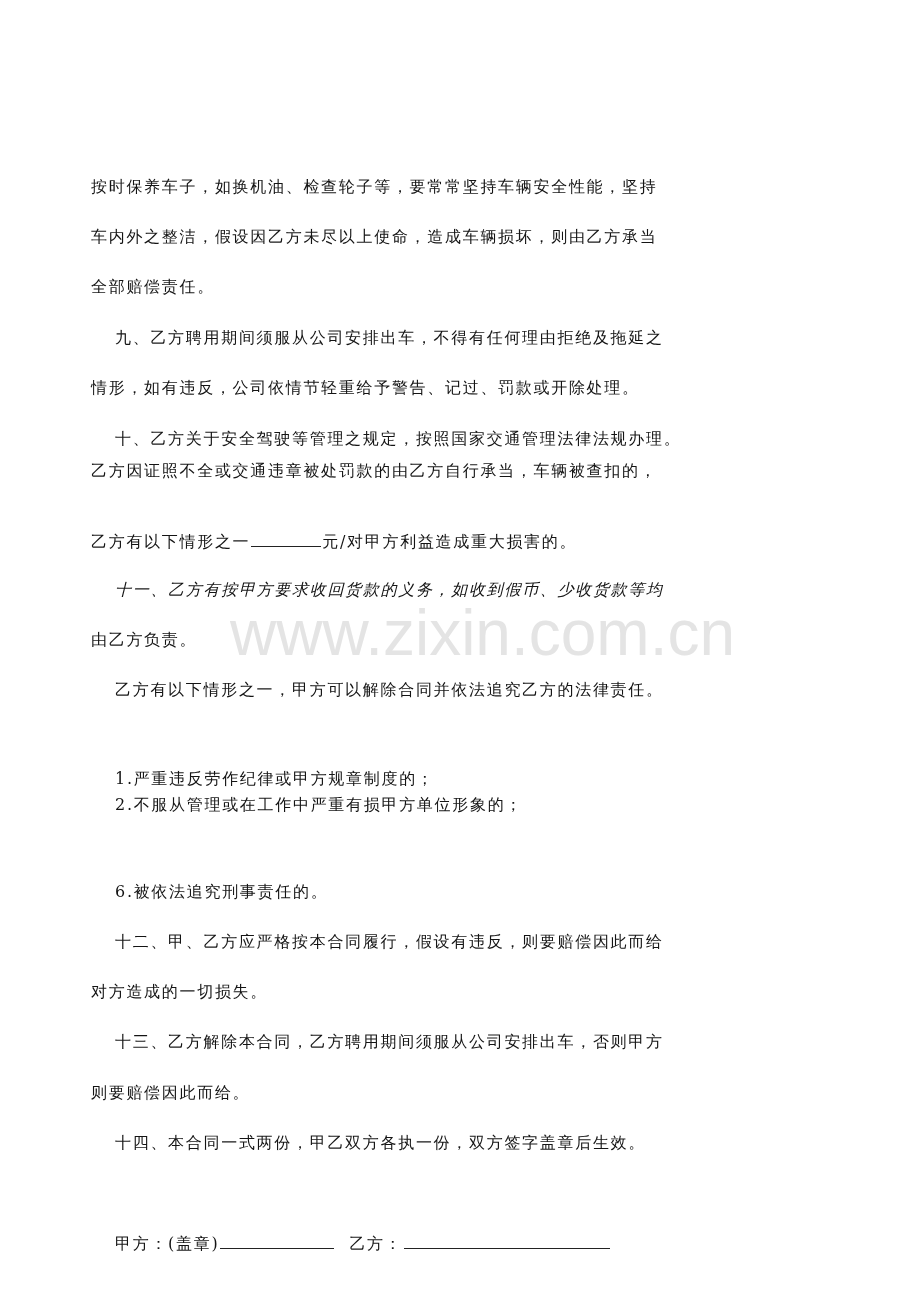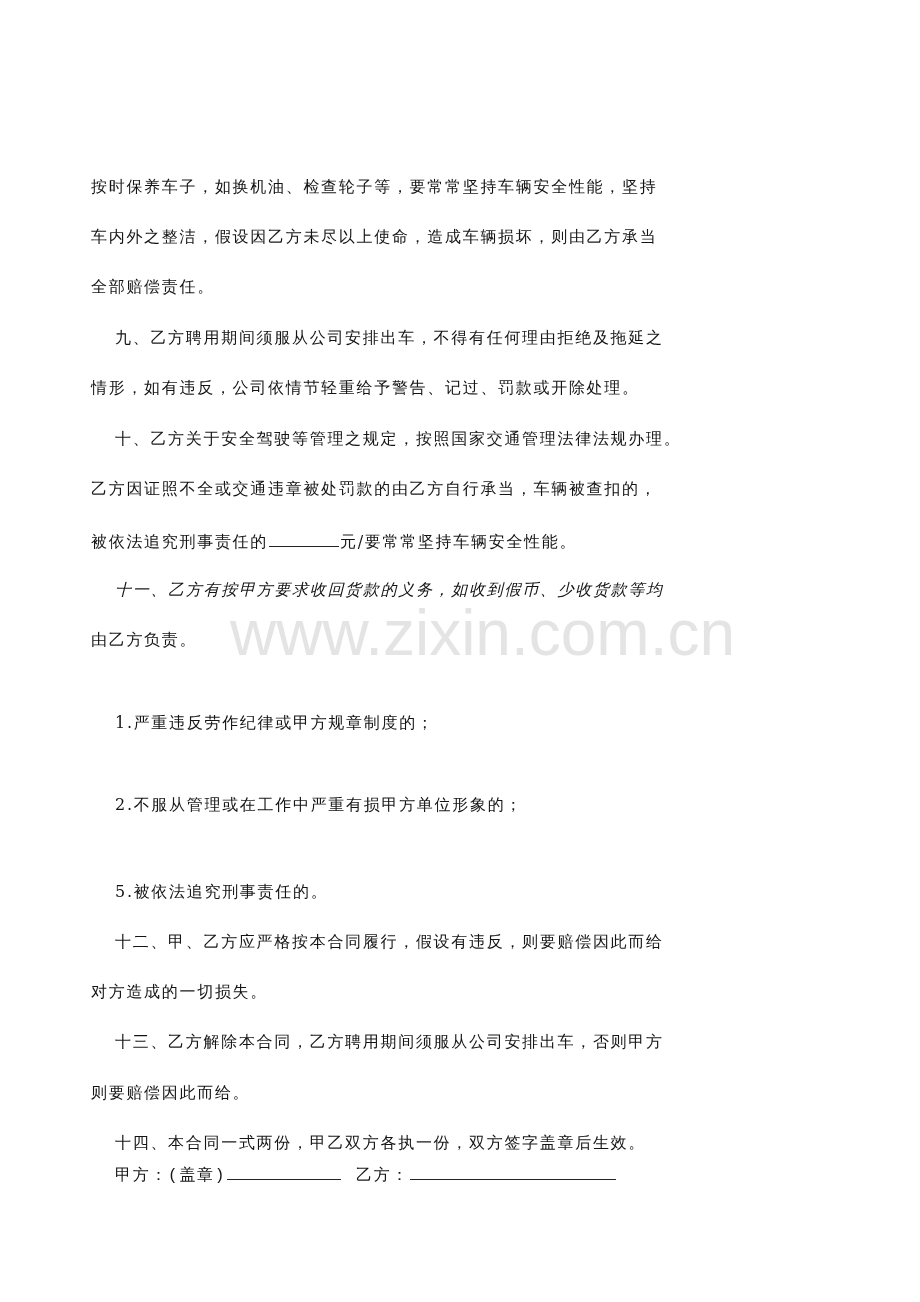--- a/index.html
+++ b/index.html
@@ -77,38 +77,39 @@
   <div class="content">
 
     <div class="line" style="top:172px;">按时保养车子，如换机油、检查轮子等，要常常坚持车辆安全性能，坚持</div>
     <div class="line" style="top:222px;">车内外之整洁，假设因乙方未尽以上使命，造成车辆损坏，则由乙方承当</div>
     <div class="line" style="top:272px;">全部赔偿责任。</div>
 
     <div class="line indent" style="top:323px;">九、乙方聘用期间须服从公司安排出车，不得有任何理由拒绝及拖延之</div>
     <div class="line indent" style="top:424px;">十、乙方关于安全驾驶等管理之规定，按照国家交通管理法律法规办理。</div>
 
     <div class="line" style="top:373px;">情形，如有违反，公司依情节轻重给予警告、记过、罚款或开除处理。</div>
-    <div class="line" style="top:474px;text-align:center;">乙方因证照不全或交通违章被处罚款的由乙方自行承当，车辆被查扣的，</div>
+    <div class="line" style="top:456px;text-align:center;">乙方因证照不全或交通违章被处罚款的由乙方自行承当，车辆被查扣的，</div>
     <div class="line" style="top:524px;">
-      <span>被依法追究刑事责任的</span><span class="blank" style="width:70px;"></span><span>元/要常常坚持车辆安全性能。</span>
+      <span>乙方有以下情形之一</span><span class="blank" style="width:70px;"></span><span>元/对甲方利益造成重大损害的。</span>
     </div>
 
     <div class="line indent" style="top:575px;font-style:italic;">十一、乙方有按甲方要求收回货款的义务，如收到假币、少收货款等均</div>
     <div class="line" style="top:625px;">由乙方负责。</div>
 
-    <div class="line indent" style="top:708px;">1.严重违反劳作纪律或甲方规章制度的；</div>
+    <div class="line indent" style="top:675px;">乙方有以下情形之一，甲方可以解除合同并依法追究乙方的法律责任。</div>
+    <div class="line indent" style="top:764px;">1.严重违反劳作纪律或甲方规章制度的；</div>
     <div class="line indent" style="top:790px;">2.不服从管理或在工作中严重有损甲方单位形象的；</div>
-    <div class="line indent" style="top:877px;">5.被依法追究刑事责任的。</div>
+    <div class="line indent" style="top:877px;">6.被依法追究刑事责任的。</div>
 
     <div class="line indent" style="top:927px;">十二、甲、乙方应严格按本合同履行，假设有违反，则要赔偿因此而给</div>
     <div class="line" style="top:977px;">对方造成的一切损失。</div>
 
     <div class="line indent" style="top:1027px;">十三、乙方解除本合同，乙方聘用期间须服从公司安排出车，否则甲方</div>
     <div class="line" style="top:1078px;">则要赔偿因此而给。</div>
 
     <div class="line indent" style="top:1128px;">十四、本合同一式两份，甲乙双方各执一份，双方签字盖章后生效。</div>
 
-    <div class="line indent" style="top:1157px;font-family:Liberation Mono, monospace;">
+    <div class="line indent" style="top:1226px;">
       <span>甲方：(盖章)</span><span class="blank" style="width:114px;"></span><span style="display:inline-block;width:14px;"></span><span>乙方：</span><span class="blank" style="width:206px;"></span>
     </div>
 
   </div>
 </div>
 
 </body></html>

